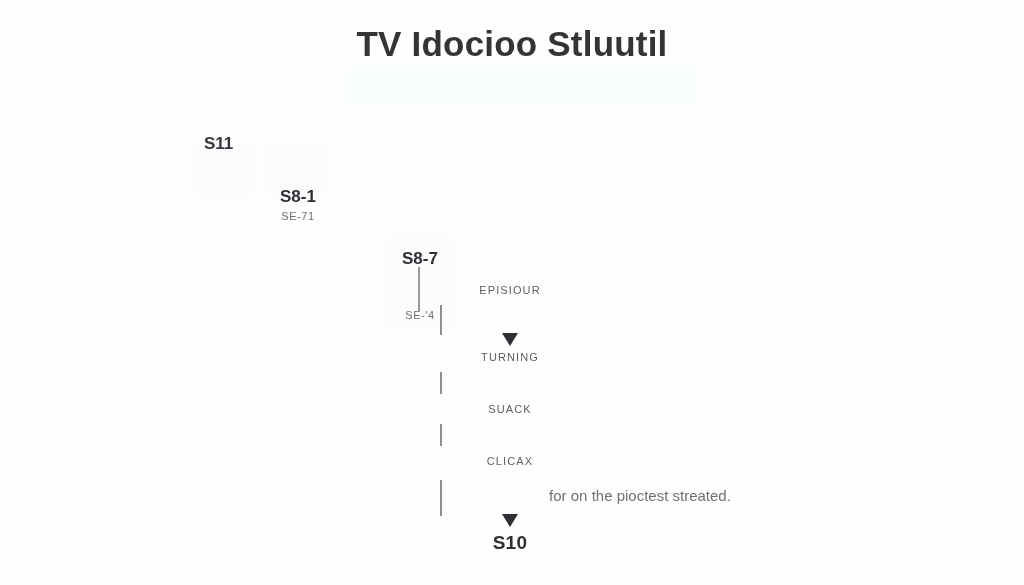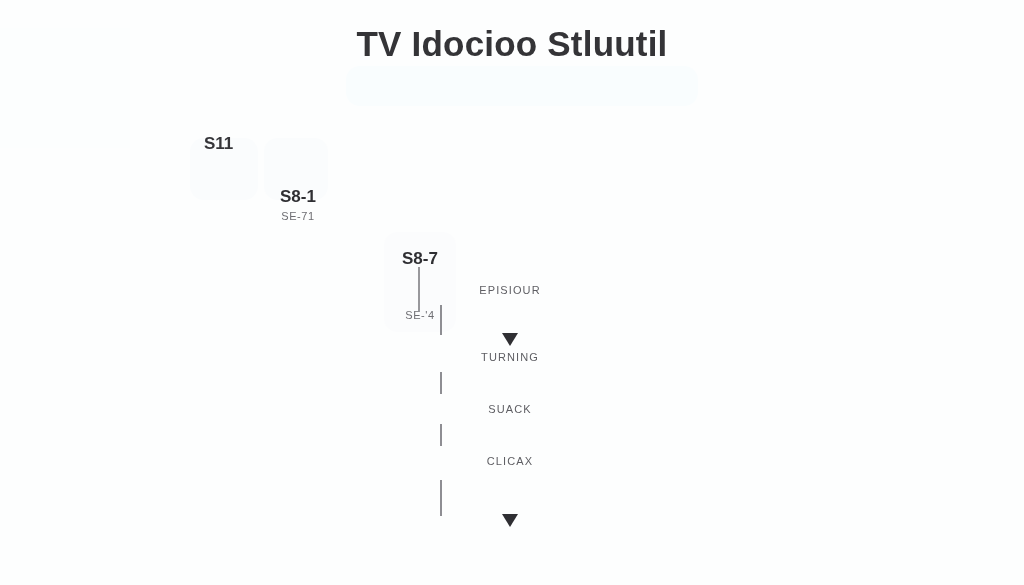--- a/index.html
+++ b/index.html
@@ -229,16 +229,18 @@
   <div class="gap-sm"></div>
 
   <div class="flow-step">CLICAX</div>
   <div class="gap-md"></div>
   <div class="conn arrow-long">
     <div class="conn-line"></div>
     <div class="head"></div>
   </div>
   <div class="gap-lg"></div>
 
+  <div class="flow-terminal">S10</div>
 </div>
 
 <div class="caption">
+  <span class="line">for on the pioctest streated.</span>
 </div>
 
 </body></html>

